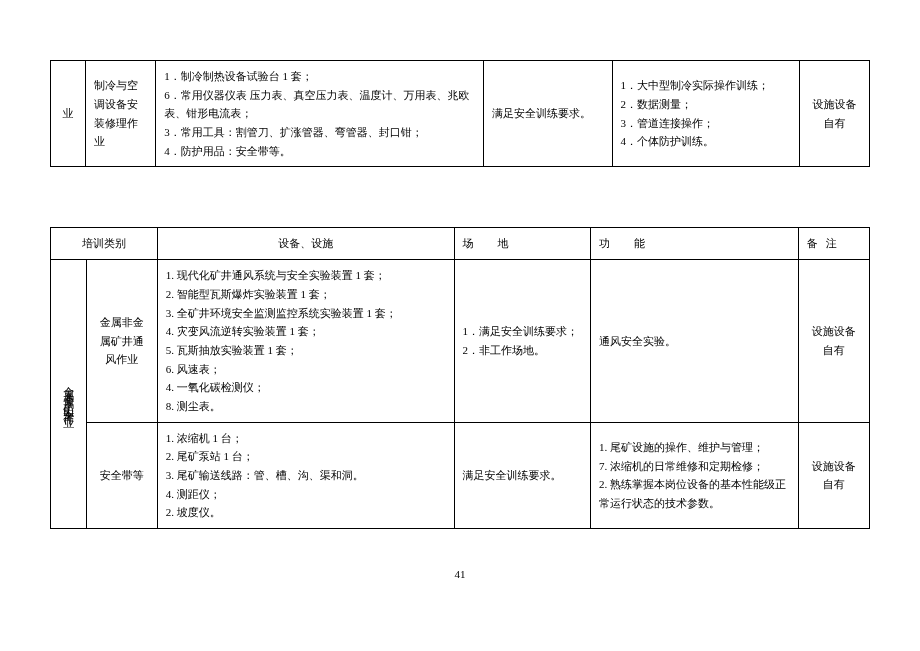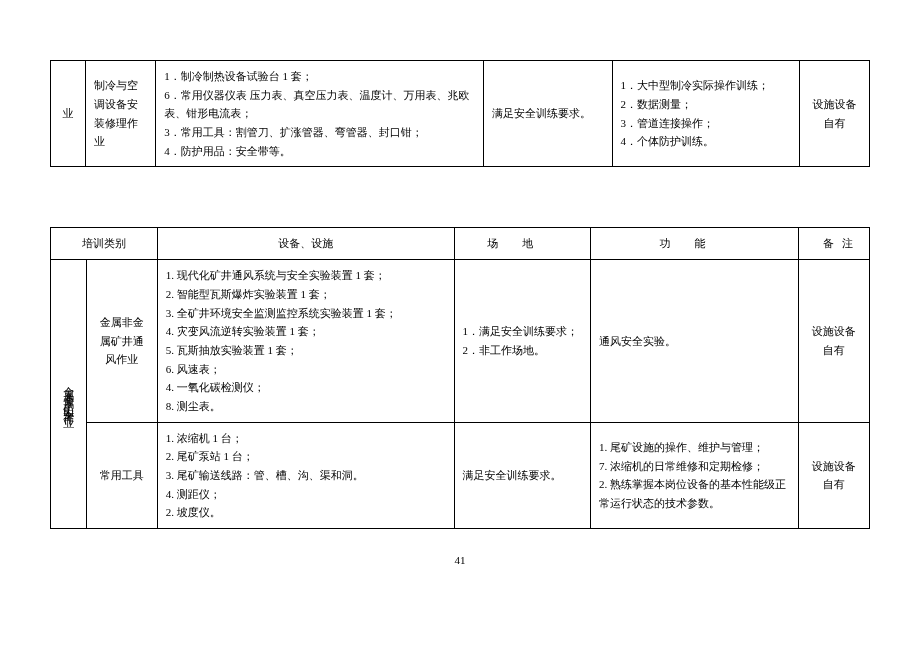--- a/index.html
+++ b/index.html
@@ -31,27 +31,27 @@
       writing-mode: vertical-rl;
       text-orientation: upright;
       text-align: center;
       letter-spacing: 3px;
       margin: 0 auto;
     }
     .center { text-align: center; }
     .gap { height: 60px; }
     .pagenum {
       text-align: center;
-      margin-top: 25px;
+      margin-top: 39px;
       font-size: 11px;
     }
     ol.numlist { list-style: none; padding: 0; margin: 0; }
     ol.numlist li { white-space: normal; }
-    .hdr-spread { text-align: center; letter-spacing: 24px; }
-    .hdr-spread-sm { text-align: right; letter-spacing: 8px; }
+    .hdr-spread { text-align: left; letter-spacing: 24px; }
+    .hdr-spread-sm { text-align: left; letter-spacing: 8px; }
   </style>
 </head>
 <body>
 
 <div class="page">
 
   <table>
     <colgroup>
       <col style="width:30px">
       <col style="width:60px">
@@ -125,21 +125,21 @@
       <td>
         <ol class="numlist">
           <li>1．满足安全训练要求；</li>
           <li>2．非工作场地。</li>
         </ol>
       </td>
       <td>通风安全实验。</td>
       <td class="center">设施设备自有</td>
     </tr>
     <tr>
-      <td class="center">常用工具</td>
+      <td class="center">安全带等</td>
       <td>
         <ol class="numlist">
           <li>1. 浓缩机 1 台；</li>
           <li>2. 尾矿泵站 1 台；</li>
           <li>3. 尾矿输送线路：管、槽、沟、渠和洞。</li>
           <li>4. 测距仪；</li>
           <li>2. 坡度仪。</li>
         </ol>
       </td>
       <td>满足安全训练要求。</td>

